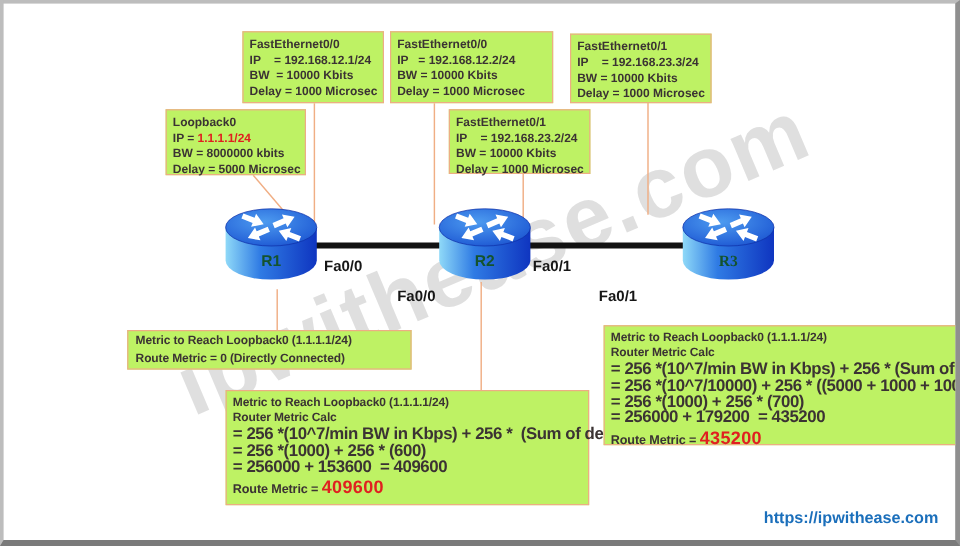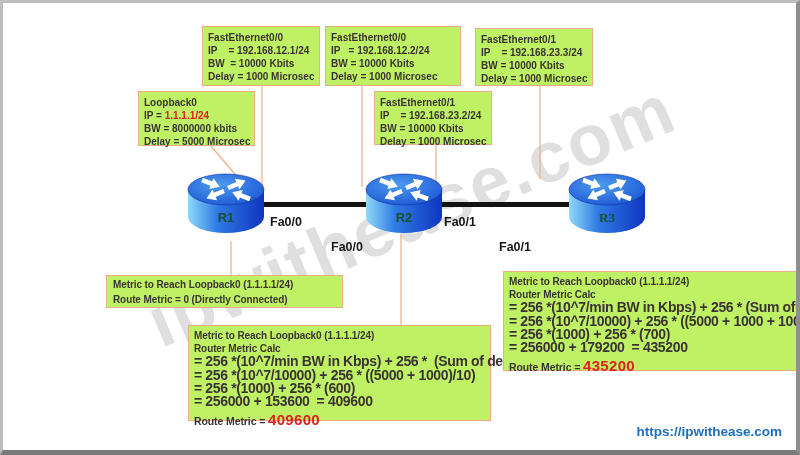--- a/index.html
+++ b/index.html
@@ -193,21 +193,20 @@
 
   <div class="mbox mbox-sm" style="left:55px;top:272px;width:237px;height:33px;">
     <div class="ml2">Metric to Reach Loopback0 (1.1.1.1/24)</div>
     <div class="ml2">Route Metric = 0 (Directly Connected)</div>
   </div>
 
   <div class="mbox" style="left:137px;top:322px;width:303px;height:96px;">
     <div class="ml t">Metric to Reach Loopback0 (1.1.1.1/24)</div>
     <div class="ml t">Router Metric Calc</div>
     <div class="ml">= 256 *(10^7/min BW in Kbps) + 256 *  (Sum of delay in Micrsec/10)</div>
-    <div class="ml">= 256 *(10^7/10000) + 256 * ((5000 + 1000)/10)</div>
     <div class="ml">= 256 *(1000) + 256 * (600)</div>
     <div class="ml">= 256000 + 153600  = 409600</div>
     <div class="metricline"><span>Route Metric = </span><span class="val">409600</span></div>
   </div>
 
   <div class="mbox" style="left:452px;top:268px;width:306px;height:100px;">
     <div class="ml t">Metric to Reach Loopback0 (1.1.1.1/24)</div>
     <div class="ml t">Router Metric Calc</div>
     <div class="ml">= 256 *(10^7/min BW in Kbps) + 256 * (Sum of delay in Micrsec/10)</div>
     <div class="ml">= 256 *(10^7/10000) + 256 * ((5000 + 1000 + 1000)/10)</div>

